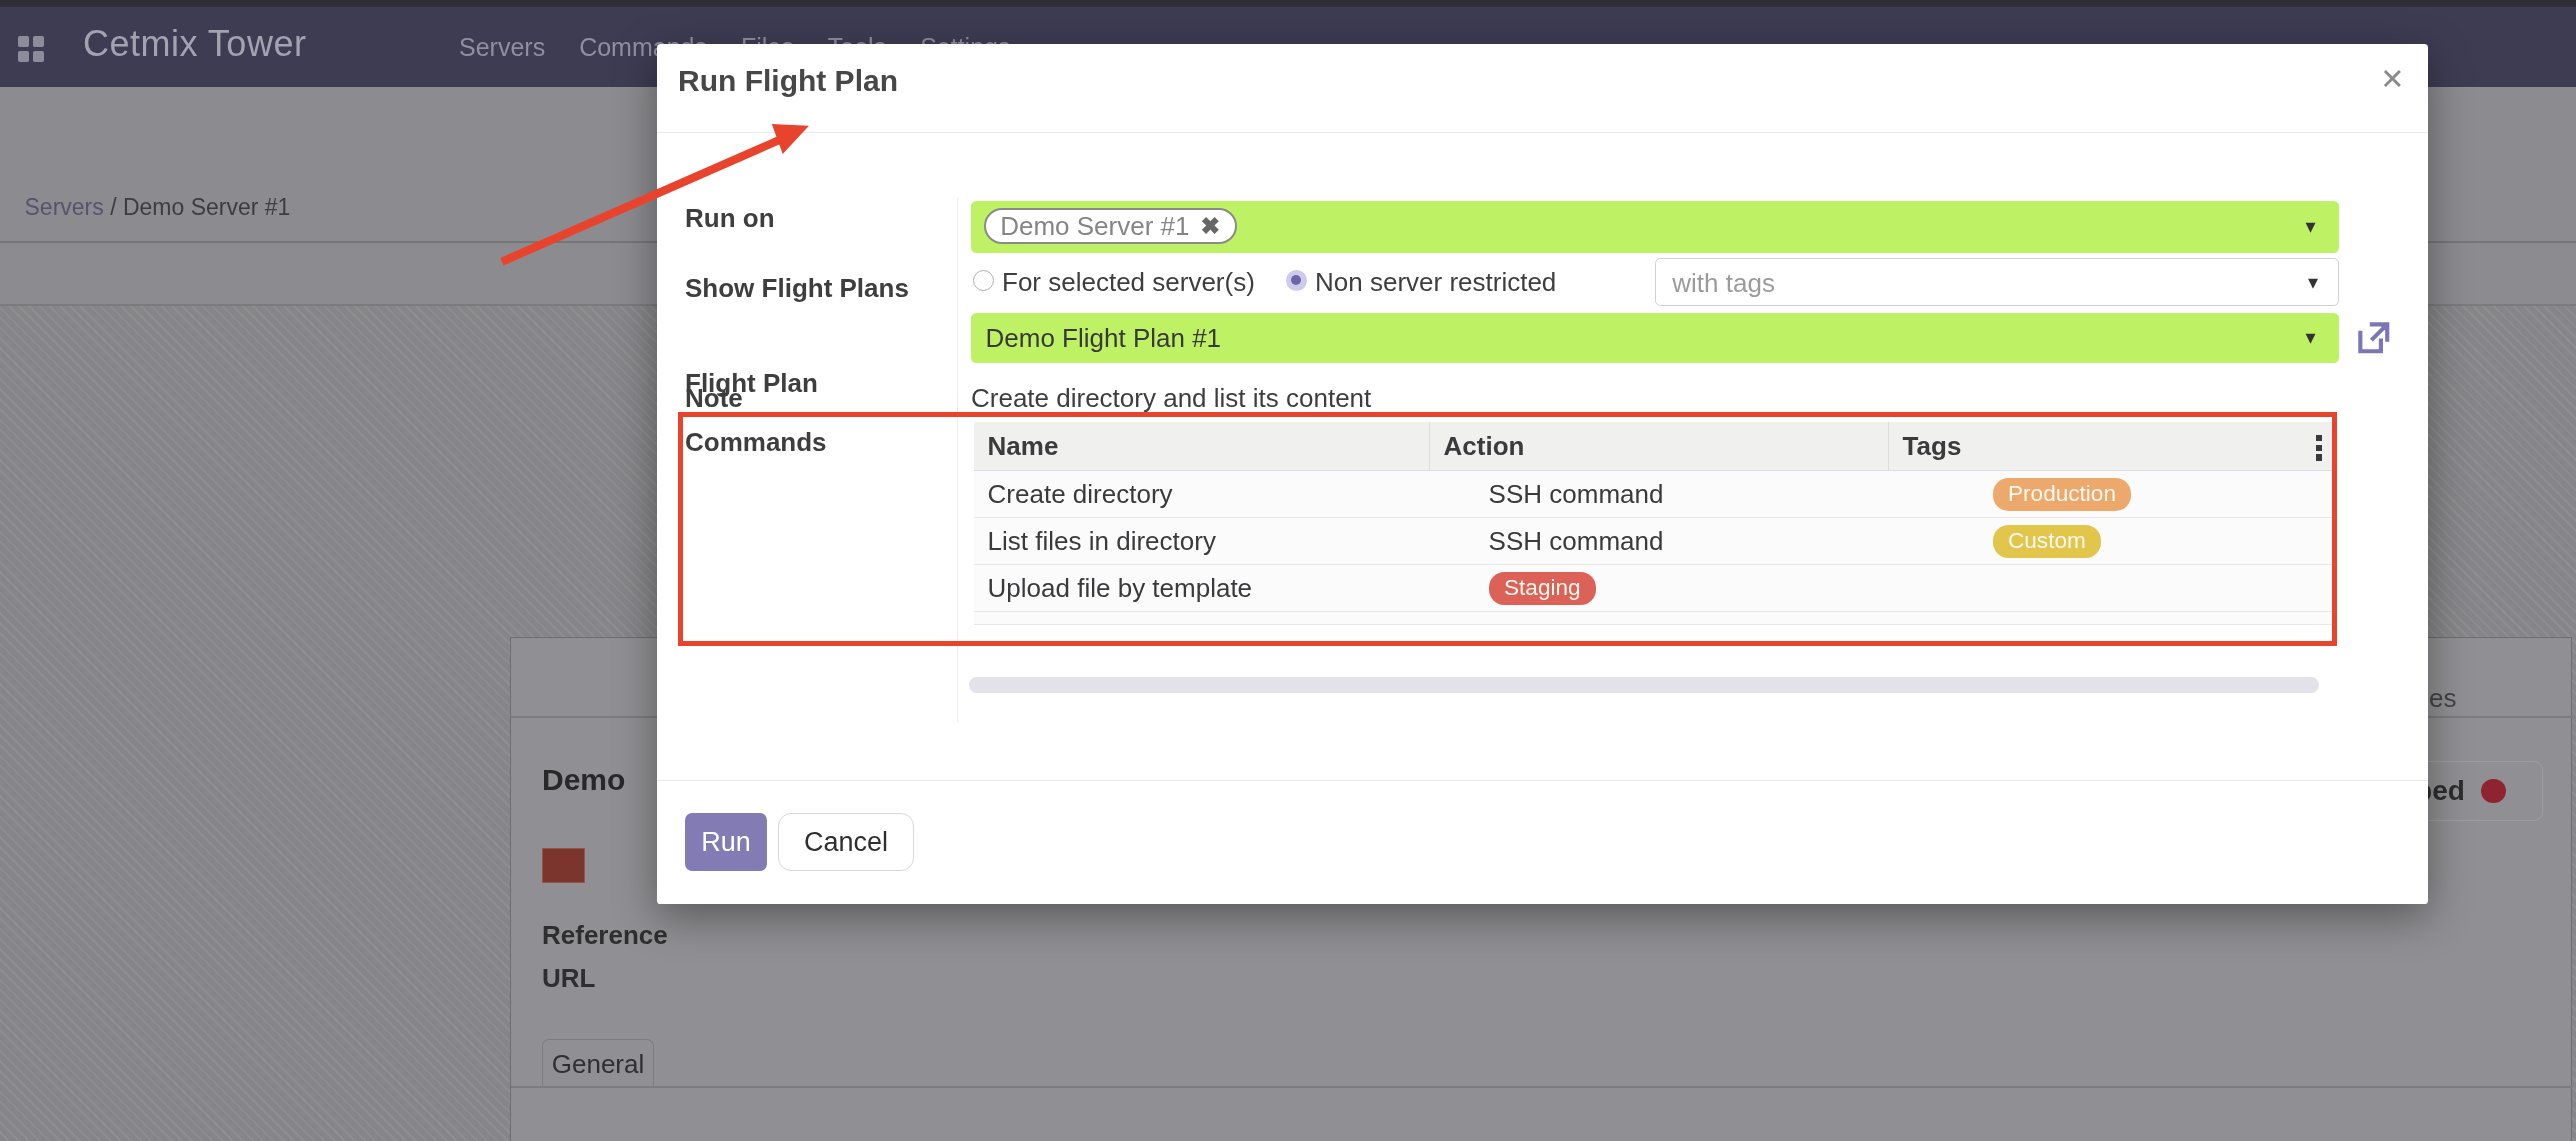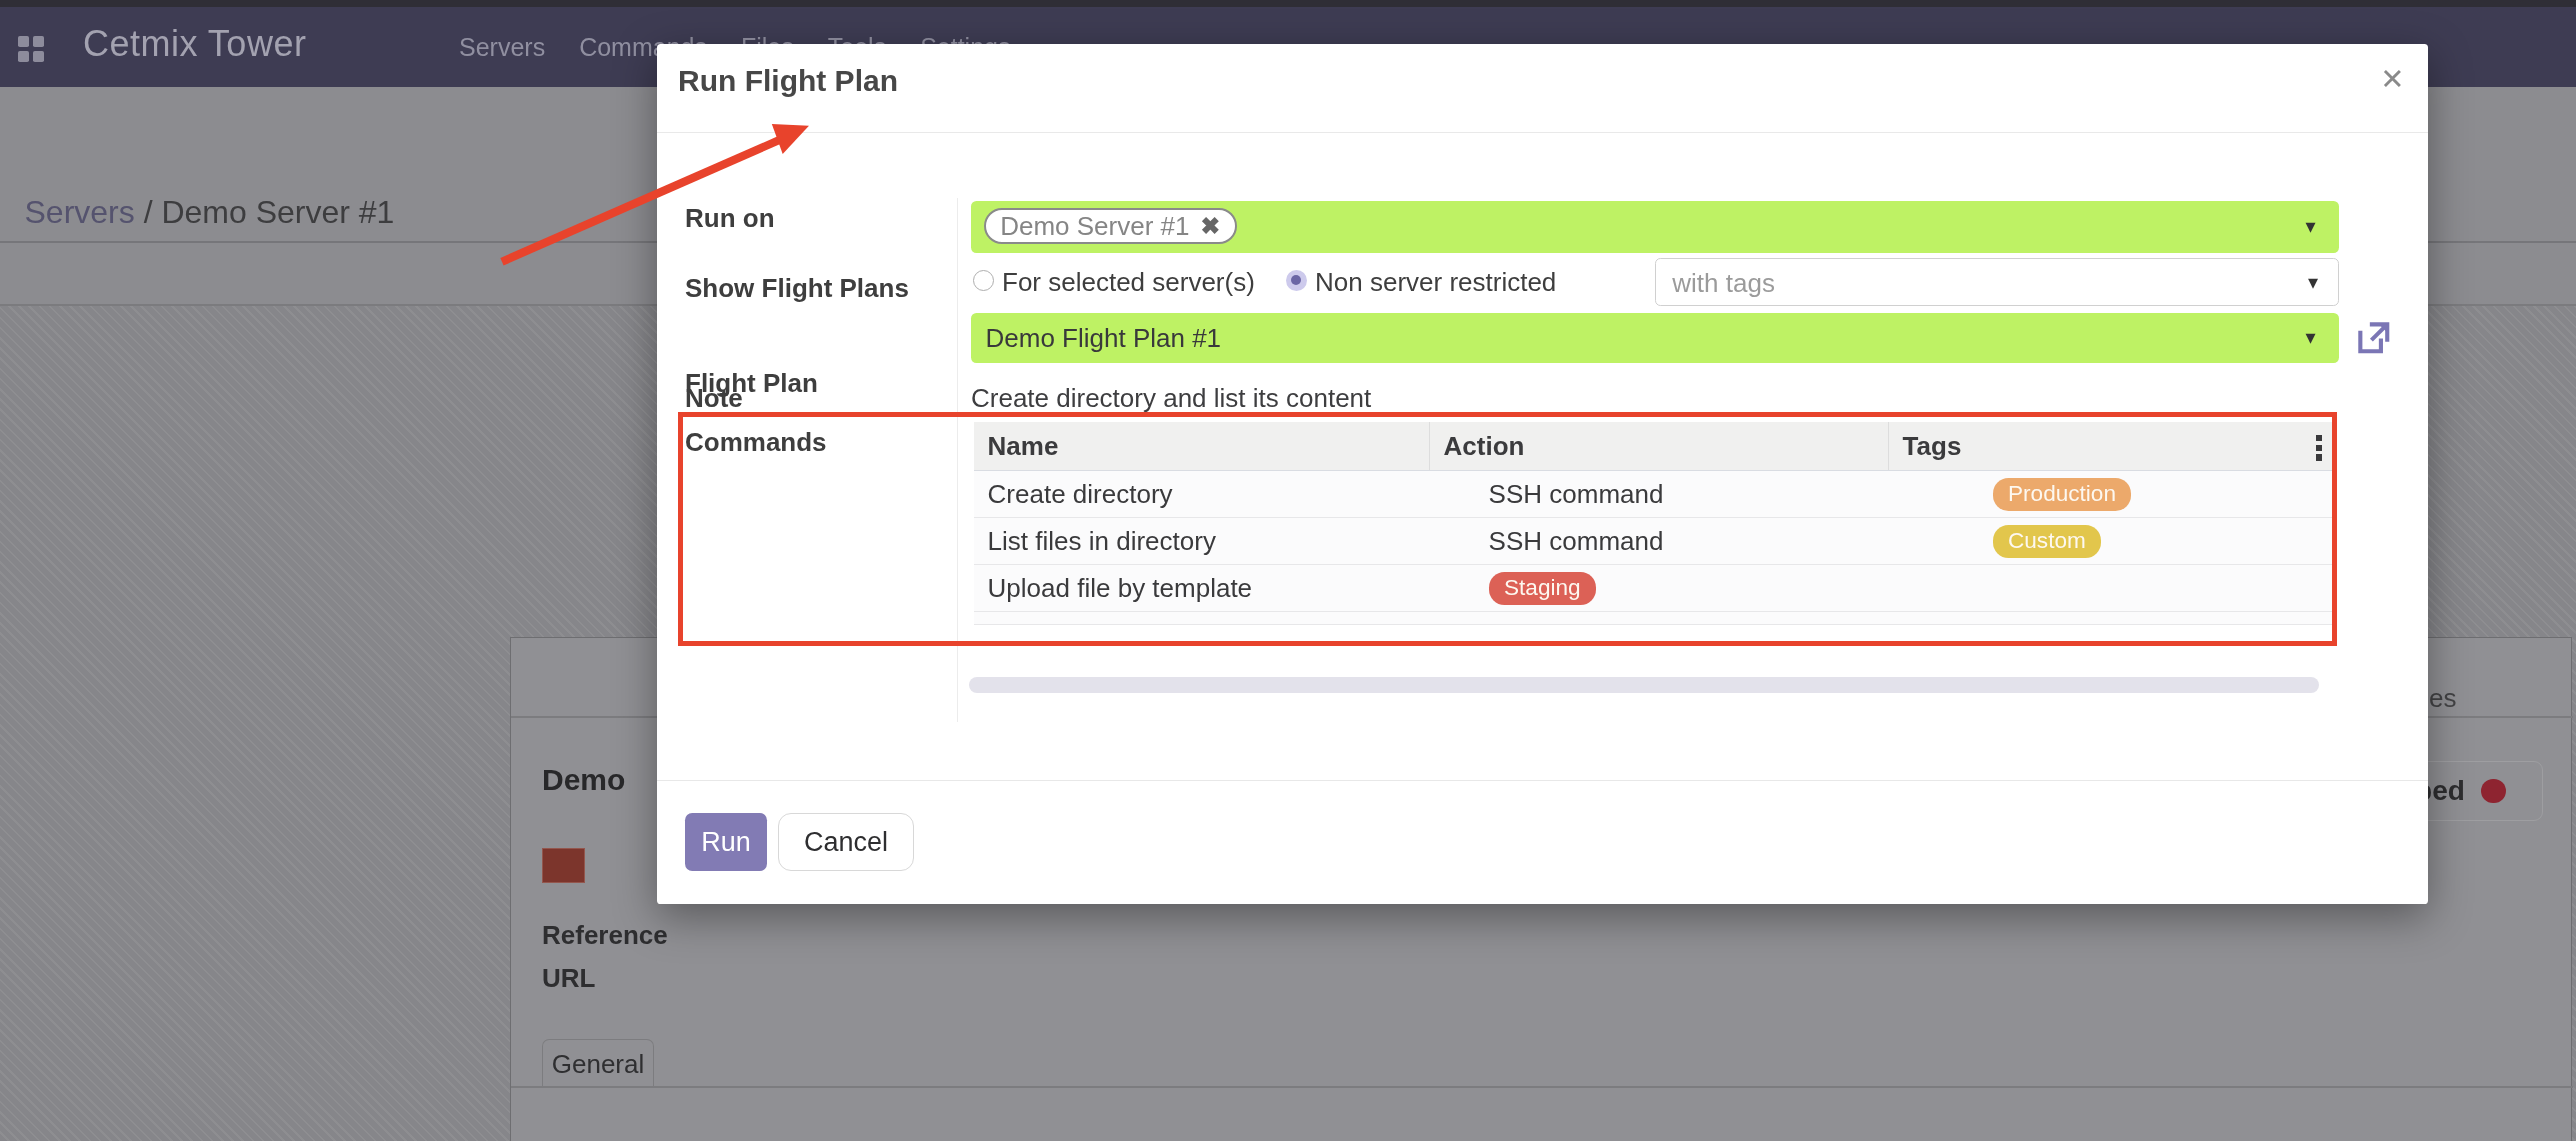--- a/index.html
+++ b/index.html
@@ -11,21 +11,21 @@
   .topstrip{left:0;top:0;width:2576px;height:7.2px;background:#2F2E36;}
   .navbar{left:0;top:7.2px;width:2576px;height:80px;background:#3E3C53;display:flex;align-items:center;}
   .apps-icon{position:absolute;left:18px;top:29px;width:25px;height:25px;display:grid;grid-template-columns:11px 11px;grid-template-rows:11px 11px;gap:3.6px;}
   .apps-icon div{background:#8D8C9C;border-radius:1.8px;}
   .brand{position:absolute;left:83px;top:16.3px;font-size:36px;font-weight:500;color:#A3A2B0;letter-spacing:0.5px;}
   .navmenu{position:absolute;left:459px;top:0;height:80px;display:flex;align-items:center;gap:34px;}
   .navmenu span{font-size:25px;color:#908FA0;}
 
   
   .crumbrow{left:0;top:87px;width:2576px;height:156px;background:#8C8C90;}
-  .crumb{position:absolute;left:24.5px;top:107px;font-size:32px;}
+  .crumb{position:absolute;left:24.5px;top:107px;font-size:23px;}
   .crumb .link{color:#55536E;}
   .crumb .rest{color:#3D3D3F;}
   .btn-edit{position:absolute;left:28px;top:172px;width:72px;height:52px;background:#403E55;border-radius:7.2px;color:#B7B6C1;font-size:26px;display:flex;align-items:center;justify-content:center;}
   .btn-create{position:absolute;left:111px;top:172px;width:104px;height:52px;background:transparent;border:1.8px solid #9E9EA1;border-radius:7.2px;color:#222224;font-size:26px;display:flex;align-items:center;justify-content:center;}
   .hdiv1{left:0;top:241px;width:2576px;height:1.8px;background:#76767A;}
 
   
   .btnbar{left:0;top:243px;width:2576px;height:63px;background:#8C8C90;}
   .bar-btn{position:absolute;top:255px;height:45px;border-radius:5.4px;display:flex;align-items:center;justify-content:center;font-size:25px;gap:9px;}
   .bar-btn.dark{background:#454260;color:#BDBCC9;}

